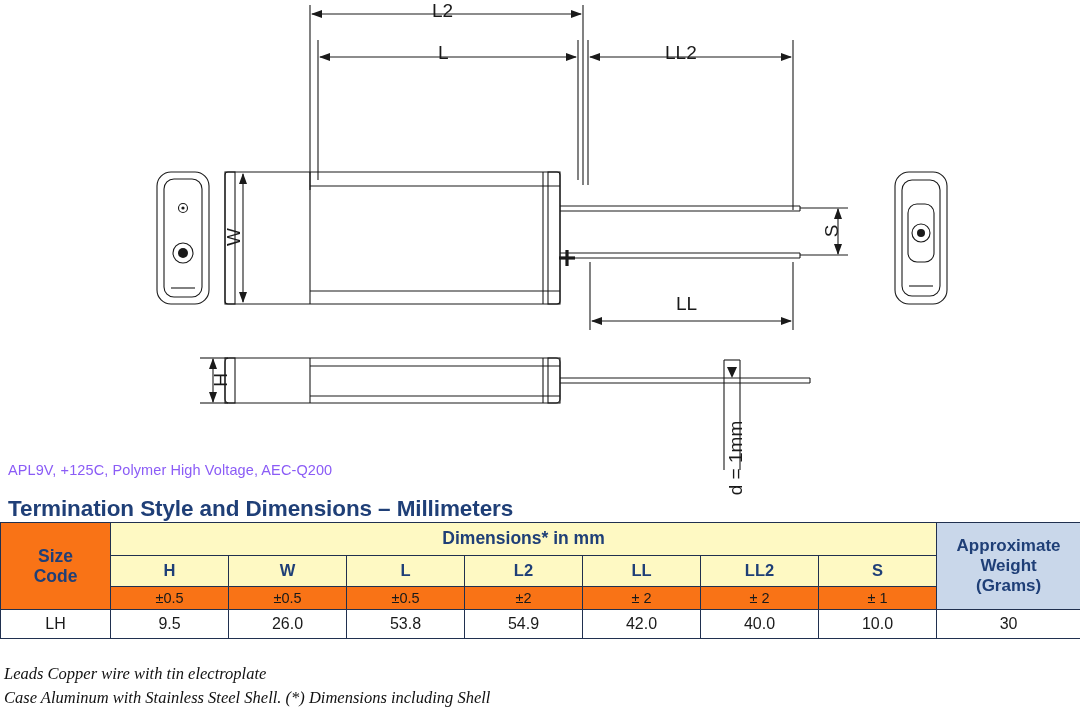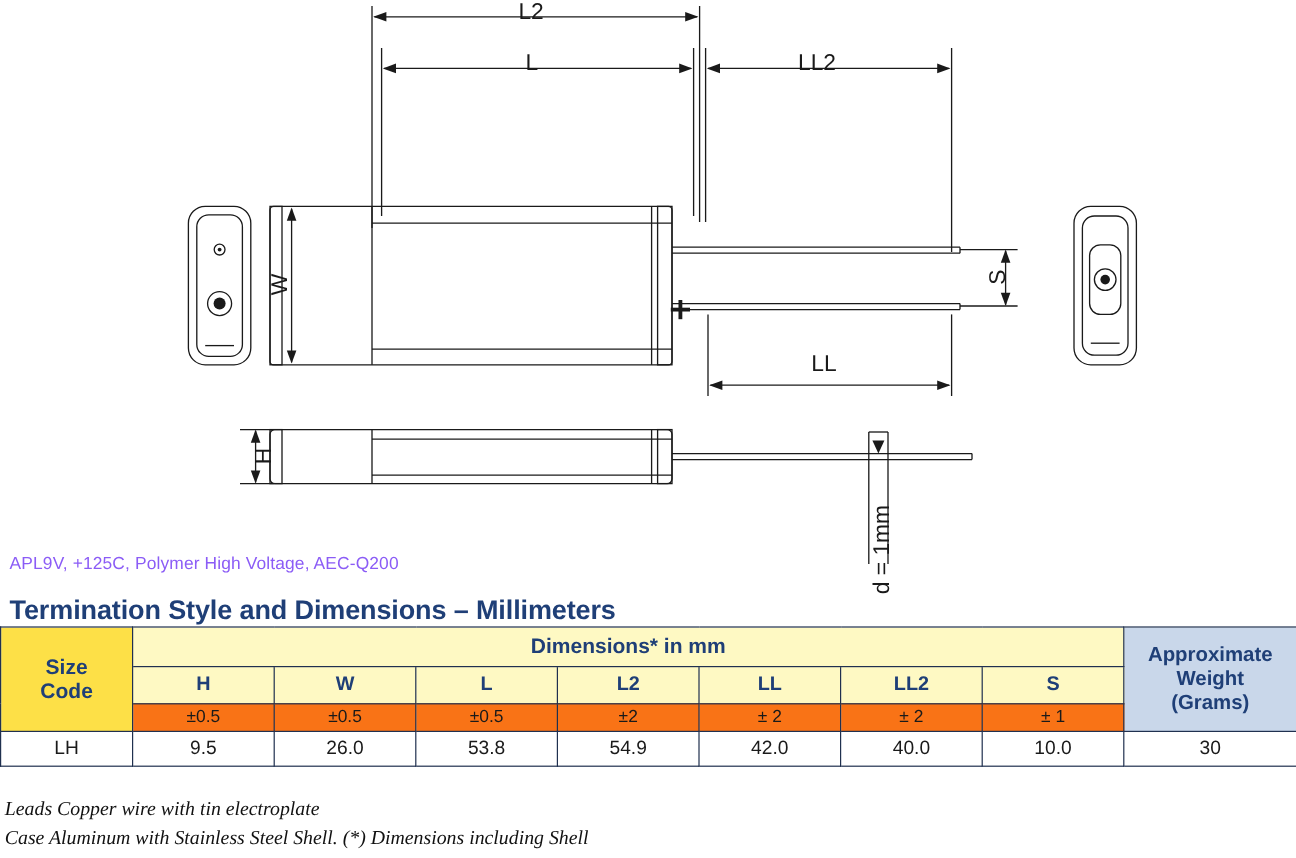--- a/index.html
+++ b/index.html
@@ -86,21 +86,21 @@
     font-size: 16.5px;
   }
   .hdr-grey {
     background: #f97316;
     color: #1a1a1a;
     font-weight: normal;
     font-size: 14.5px;
     padding: 3px 2px;
   }
   .sizecode-cell {
-    background: #fde047;
+    background: #f97316;
     color: #1f3f77;
     font-weight: bold;
     font-size: 17.5px;
     line-height: 1.15;
   }
   .weight-cell {
     background: #c9d7ea;
     color: #1f3f77;
     font-weight: bold;
     font-size: 17px;

